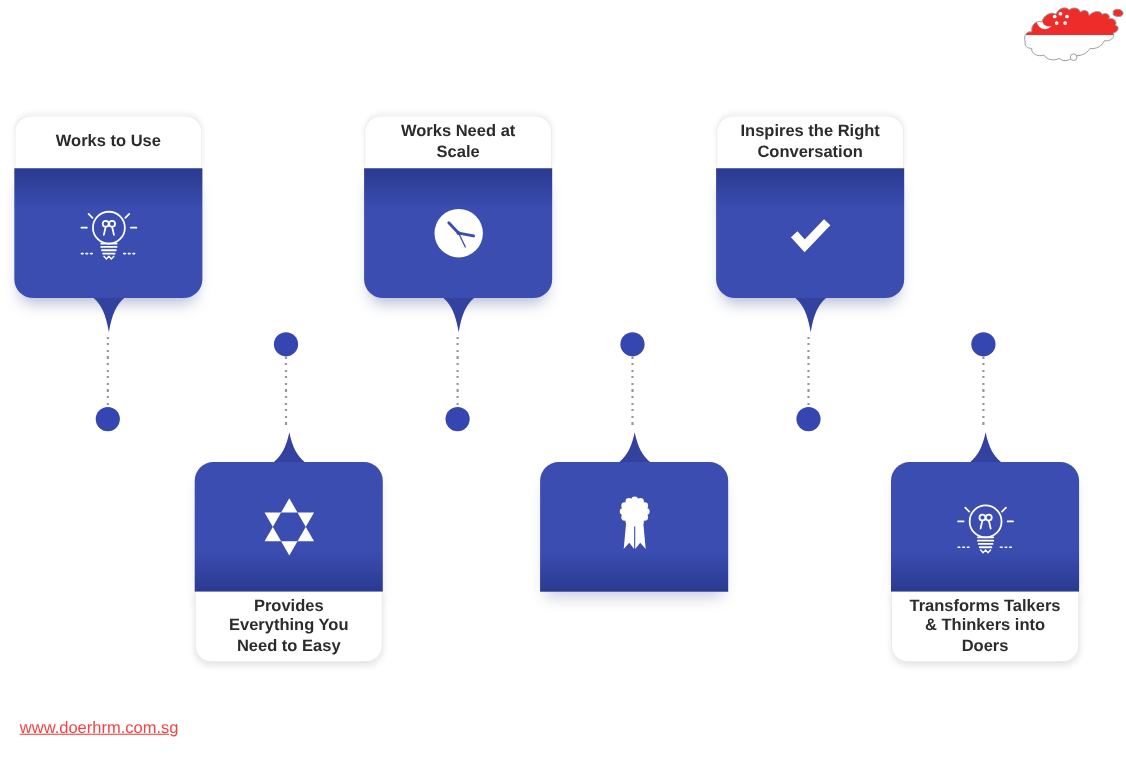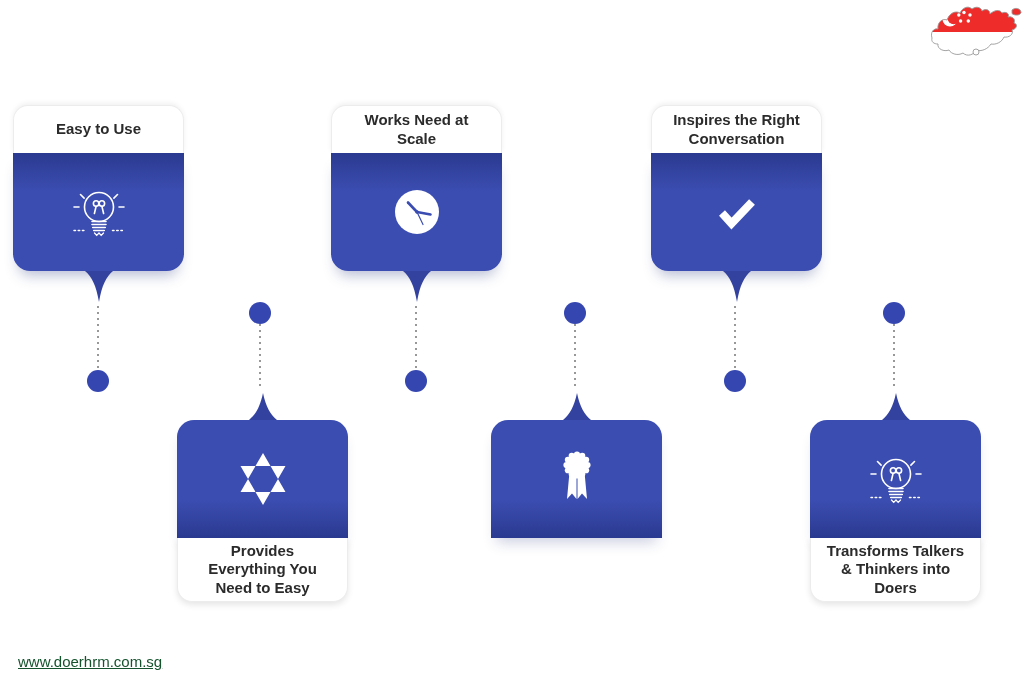--- a/index.html
+++ b/index.html
@@ -39,21 +39,21 @@
     width:2px;height:64px;
     background-image:repeating-linear-gradient(to bottom,#989898 0 2px,transparent 2px 6px);
   }
   .conn-dot{width:22px;height:22px;border-radius:50%;background:#3546b0;}
   .t1{left:87px;top:306px}.t2{left:405px;top:306px}.t3{left:724px;top:306px}
   .b1{left:249px;top:302px}.b2{left:564px;top:302px}.b3{left:883px;top:302px}
 
   .flag{position:absolute;left:924px;top:2px;width:100px;height:62px;}
 
   .site-link{
-    position:absolute;left:18px;top:653px;font-size:15px;color:#14532d;
+    position:absolute;left:18px;top:653px;font-size:15px;color:#ef4444;
     text-decoration:underline;cursor:pointer;
   }
 </style>
 </head>
 <body>
 
 <svg class="flag" viewBox="0 0 100 62">
   <defs>
     <clipPath id="sgclip">
       <path d="M8,36 C6,30 10,26 14,27 C13,21 18,16 23,18 C25,12 31,8 36,11 C38,6 44,3 48,7 C52,4 57,5 58,9 C62,6 66,8 66,12 C70,8 76,7 78,11 C82,9 86,12 84,15 C88,14 92,17 90,21 C94,22 93,27 88,28 C90,32 85,36 80,35 C78,40 72,43 67,42 C64,47 57,50 52,48 C50,53 43,55 39,51 C34,54 27,52 25,48 C20,50 13,47 14,42 C10,42 7,40 8,36 Z"></path>
@@ -69,21 +69,21 @@
     <circle cx="44.3" cy="19" r="1.7" fill="#ffffff"></circle>
     <circle cx="36.6" cy="19" r="1.7" fill="#ffffff"></circle>
     <circle cx="34.8" cy="13" r="1.7" fill="#ffffff"></circle>
   </g>
   <path d="M8,36 C6,30 10,26 14,27 C13,21 18,16 23,18 C25,12 31,8 36,11 C38,6 44,3 48,7 C52,4 57,5 58,9 C62,6 66,8 66,12 C70,8 76,7 78,11 C82,9 86,12 84,15 C88,14 92,17 90,21 C94,22 93,27 88,28 C90,32 85,36 80,35 C78,40 72,43 67,42 C64,47 57,50 52,48 C50,53 43,55 39,51 C34,54 27,52 25,48 C20,50 13,47 14,42 C10,42 7,40 8,36 Z" fill="none" stroke="#9a9a9a" stroke-width="0.9"></path>
   <path d="M88,8 C91,5 97,6.5 97,10.5 C96,14 90,13.5 88,11.5 Z" fill="#ee2d2a" stroke="#9a9a9a" stroke-width="0.9"></path>
   <circle cx="52" cy="50" r="3" fill="#ffffff" stroke="#9a9a9a" stroke-width="0.9"></circle>
 </svg>
 
 <div class="card c1">
-  <div class="card-white card-header">Easy to Use</div>
+  <div class="card-white card-header">Works to Use</div>
   <div class="card-body body-top">
     <svg width="58" height="62" viewBox="-29 -31 58 62" fill="none" stroke="#ffffff" stroke-width="1.6" stroke-linecap="round">
       <circle cx="0" cy="-5" r="14.5"></circle>
       <circle cx="-2.9" cy="-8.5" r="2.7"></circle>
       <circle cx="2.9" cy="-8.5" r="2.7"></circle>
       <path d="M-2.9,-5.8 L-4.6,1.5 M2.9,-5.8 L4.6,1.5"></path>
       <path d="M-7,9.5 H7 M-7,12.5 H7 M-6.3,15.5 H6.3 M-5.3,18.5 H5.3"></path>
       <path d="M-4.5,21 l2.2,2.4 2.3,-2.4 2.2,2.4 2.3,-2.4" stroke-width="1.3"></path>
       <path d="M-25,-5 h5 M20,-5 h5"></path>
       <path d="M-18.5,-17.5 l3.6,3.6 M14.9,-13.9 l3.6,-3.6"></path>

